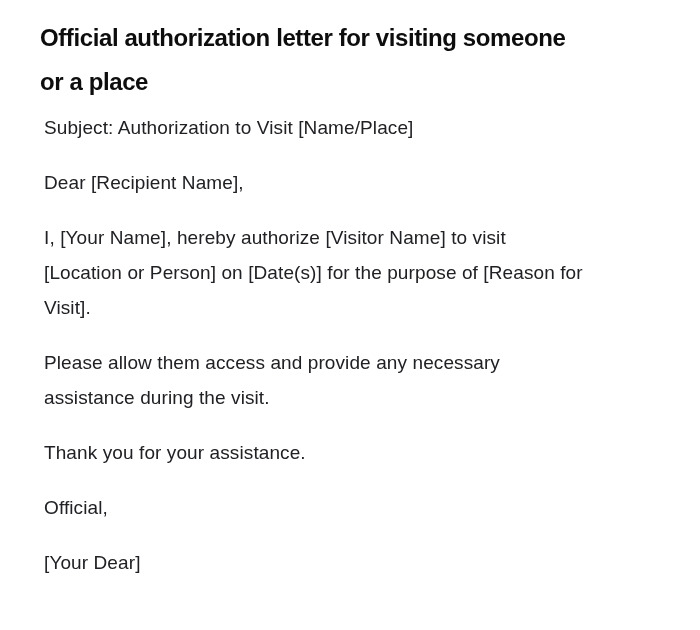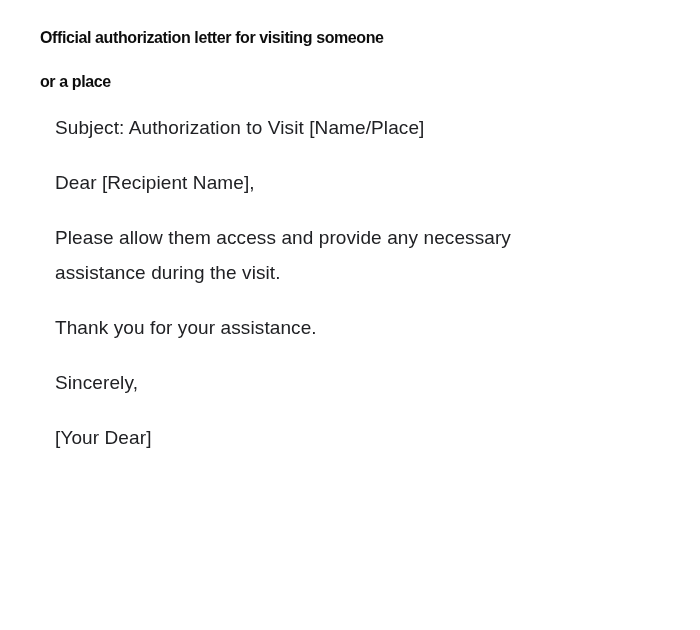--- a/index.html
+++ b/index.html
@@ -13,50 +13,53 @@
   }
   .page {
     box-sizing: border-box;
     width: 700px;
     height: 630px;
     padding: 0 40px;
     background: #ffffff;
   }
   .doc-title {
     margin: 16px 0 6px 0;
-    font-size: 16px;
+    font-size: 24px;
     font-weight: 700;
     line-height: 44px;
     letter-spacing: -0.4px;
     color: #0d0d0d;
     white-space: pre;           
   }
   .doc-paragraph {
-    margin: 0 0 20px 15px;
+    margin: 0 0 20px 4px;
     font-size: 19px;
     font-weight: 400;
     line-height: 35px;
     letter-spacing: 0.1px;
     color: #202124;
     white-space: pre;           
   }
 </style>
 </head>
 <body>
 
 <div class="page">
   <h1 class="doc-title">Official authorization letter for visiting someone
 or a place</h1>
 
   <p class="doc-paragraph">Subject: Authorization to Visit [Name/Place]</p>
 
   <p class="doc-paragraph">Dear [Recipient Name],</p>
 
+  <p class="doc-paragraph">I, [Your Name], hereby authorize [Visitor Name] to visit
+[Location or Person] on [Date(s)] for the purpose of [Reason for
+Visit].</p>
 
   <p class="doc-paragraph">Please allow them access and provide any necessary
 assistance during the visit.</p>
 
   <p class="doc-paragraph">Thank you for your assistance.</p>
 
-  <p class="doc-paragraph">Sincerely,</p>
+  <p class="doc-paragraph">Official,</p>
 
   <p class="doc-paragraph">[Your Dear]</p>
 </div>
 
 </body></html>

